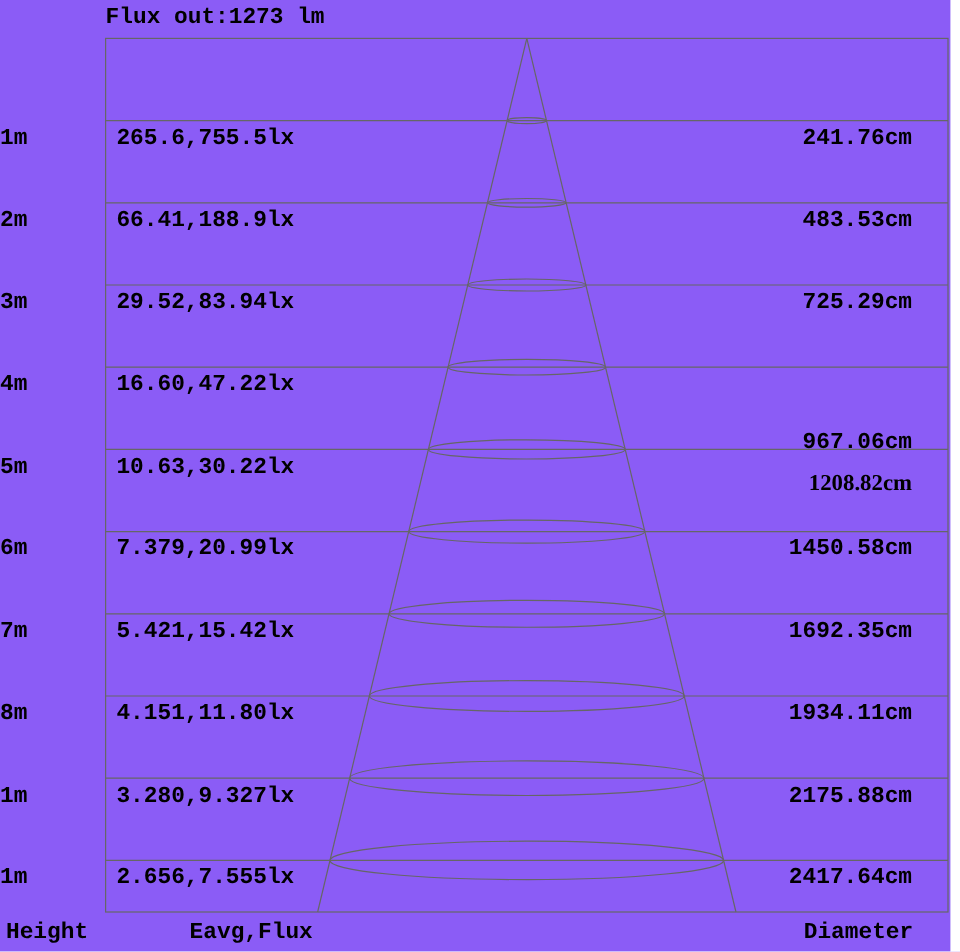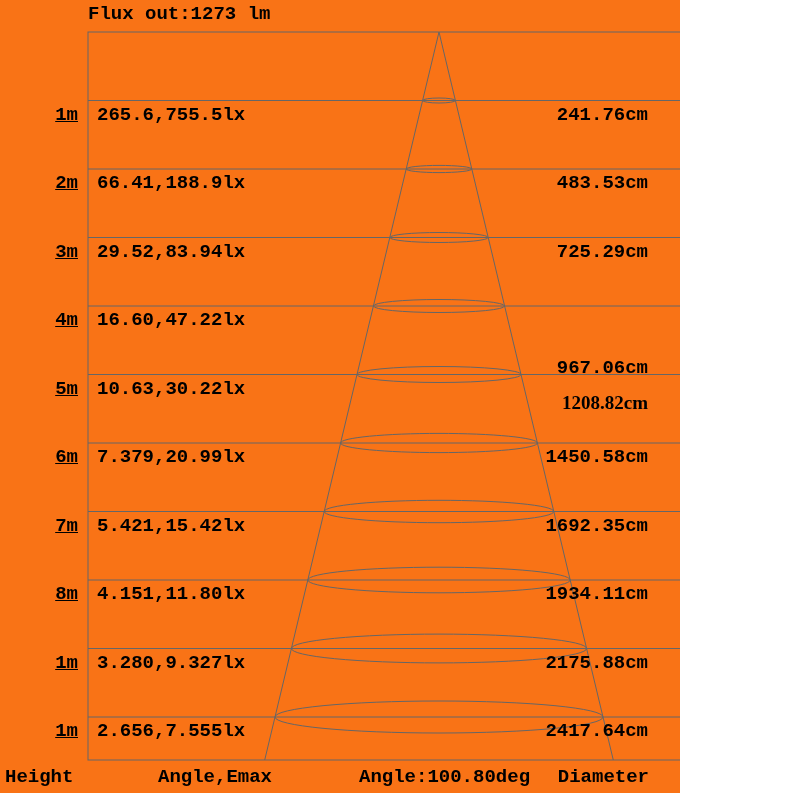--- a/index.html
+++ b/index.html
@@ -2,48 +2,47 @@
 <html><head>
 <meta charset="utf-8">
 <style>
   html, body {
     margin: 0;
     padding: 0;
     background: #ffffff;
   }
   .stage {
     position: relative;
-    width: 680px;
+    width: 756px;
     height: 793px;
-    background: #f97316;
+    background: #8b5cf6;
     font-family: "Liberation Mono", "DejaVu Sans Mono", monospace;
     font-weight: bold;
     font-size: 19px;
     color: #000000;
     overflow: hidden;
+    padding-left: 36px;
   }
   .stage svg {
     position: absolute;
     left: 0;
     top: 0;
   }
   .txt {
     position: absolute;
     white-space: pre;
     line-height: 21px;
   }
   .title {
     left: 88px;
     top: 4px;
   }
   .height-label {
     left: 0;
     width: 78px;
-    text-align: right;
-    text-decoration: underline;
   }
   .eavg-value {
     left: 97px;
   }
   .diameter-value {
     right: 32px;
     text-align: right;
   }
   .footer-label {
     top: 767px;
@@ -110,19 +109,18 @@
       <div class="txt height-label" style="top: 652.5px;">1m</div>
       <div class="txt eavg-value" style="top: 652.5px;">3.280,9.327lx</div>
       <div class="txt diameter-value" style="top: 652.5px;">2175.88cm</div>
       <div class="txt height-label" style="top: 721px;">1m</div>
       <div class="txt eavg-value" style="top: 721px;">2.656,7.555lx</div>
       <div class="txt diameter-value" style="top: 721px;">2417.64cm</div>
     </div>
 
   <div class="txt footer-label" style="left:5px">Height</div>
 
-  <div class="txt footer-label" style="left:158px">Angle,Emax</div>
+  <div class="txt footer-label" style="left:158px">Eavg,Flux</div>
 
-  <div class="txt footer-label" style="left:359px">Angle:100.80deg</div>
 
   <div class="txt footer-label" style="right:31px; text-align:right">Diameter</div>
 
 </div>
 
 </body></html>

